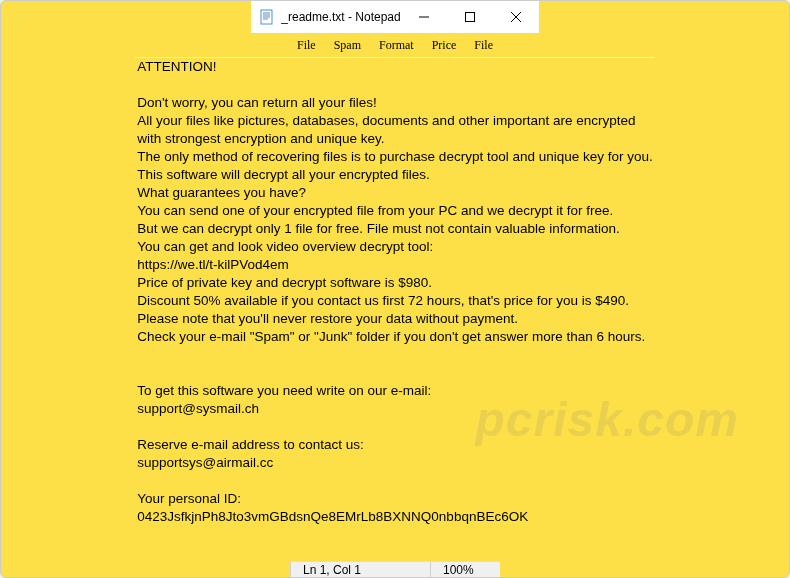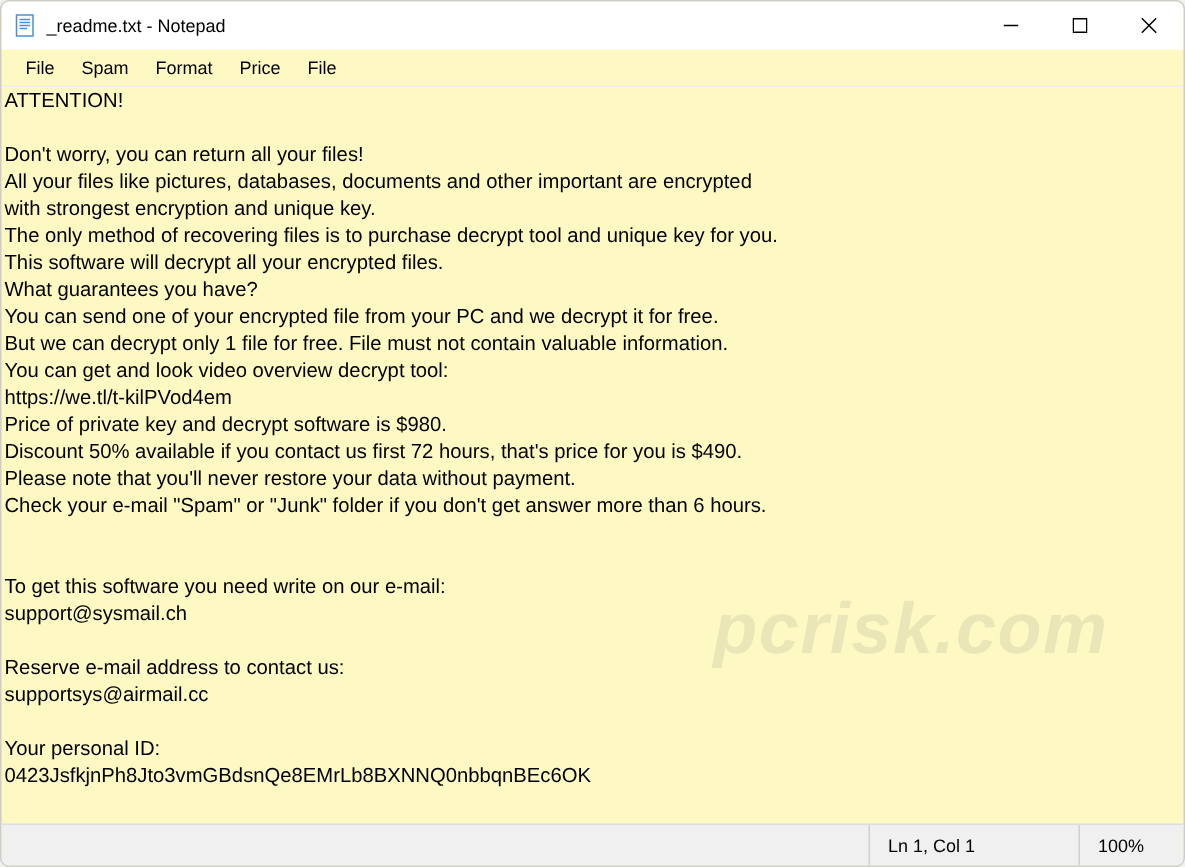--- a/index.html
+++ b/index.html
@@ -6,27 +6,28 @@
     body {
       font-family: "Segoe UI", Arial, sans-serif;
       background: #f0f0f0;
       width: 790px;
       height: 578px;
       overflow: hidden;
     }
     .window {
       width: 790px;
       height: 578px;
-      background: #fef9c3;
+      background: #fde047;
       border: 1px solid #ccc;
       border-radius: 6px;
       display: flex;
       flex-direction: column;
       position: relative;
       overflow: hidden;
+      align-items: center;
     }
     .titlebar {
       height: 32px;
       display: flex;
       align-items: center;
       background: #fff;
       padding-left: 8px;
     }
     .titlebar-icon {
       width: 16px;
@@ -54,40 +55,41 @@
       font-size: 10px;
       color: #000;
       cursor: pointer;
     }
     .menubar {
       height: 24px;
       display: flex;
       align-items: center;
       padding: 0 8px;
       gap: 2px;
+      font-family: Liberation Serif, serif;
     }
     .menu-item {
       font-size: 12px;
       color: #000;
       padding: 2px 8px;
       cursor: pointer;
     }
     .text-area {
       flex: 1;
       font-family: Liberation Sans, sans-serif;
       font-size: 13.5px;
       line-height: 18px;
       color: #000;
       padding: 0 2px 0 2px;
       white-space: pre;
       overflow: hidden;
       border-top: 1px solid #eee;
     }
     .statusbar {
-      height: 28px;
+      height: 16px;
       background: #f0f0f0;
       border-top: 1px solid #ddd;
       display: flex;
       align-items: center;
       font-size: 12px;
       color: #000;
     }
     .status-cell {
       padding: 0 12px;
       border-left: 1px solid #d0d0d0;

